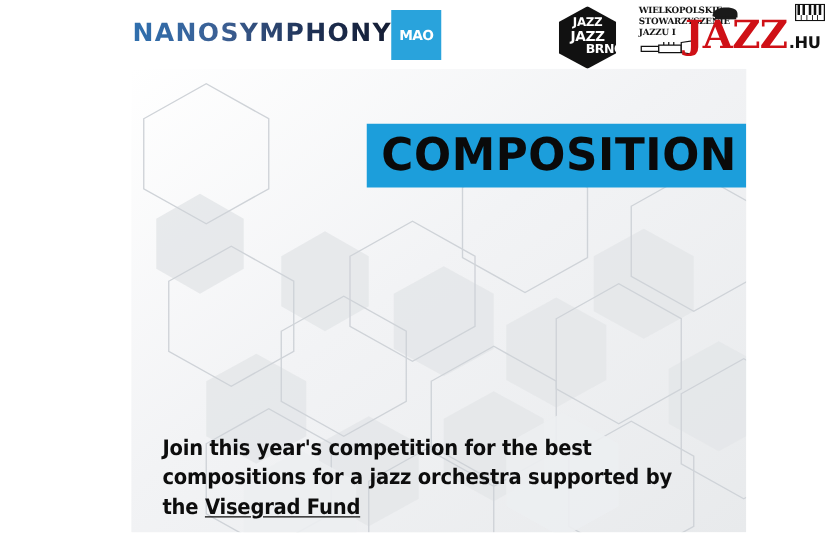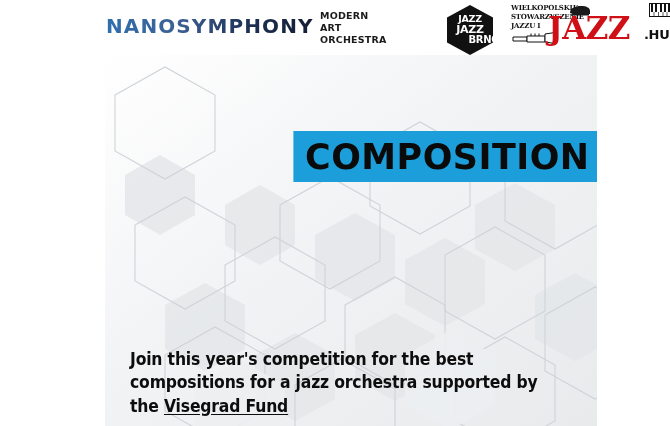--- a/index.html
+++ b/index.html
@@ -157,21 +157,21 @@
     font-weight: 700;
     line-height: 0.92;
     color: #cf1016;
     letter-spacing: -0.5px;
   }
   .logo-jazzhu .dot-hu {
     font-family: "DejaVu Sans", sans-serif;
     font-size: 13px;
     font-weight: 700;
     color: #111111;
-    margin-left: 14px;
+    margin-left: 1px;
     margin-bottom: 1px;
     letter-spacing: -0.3px;
   }
   .logo-jazzhu .keys {
     position: absolute;
     right: -4px;
     top: -11px;
     width: 24px;
     height: 14px;
   }
@@ -211,21 +211,21 @@
     font-weight: 700;
     font-size: 36px;
     line-height: 1;
     letter-spacing: 0.5px;
     padding: 8px 8px 7px 12px;
     white-space: nowrap;
     transform: scaleX(0.97);
     transform-origin: right center;
   }
   .title-row.r1 { margin-bottom: 20px; }
-  .title-row.r2 { margin-bottom: 28px; margin-top: 32px; }
+  .title-row.r2 { margin-bottom: 28px; }
 
   .body-copy {
     position: absolute;
     left: 25px;
     top: 293px;
     width: 450px;
     font-family: "DejaVu Sans", sans-serif;
     font-weight: 700;
     font-size: 17px;
     line-height: 1.38;
@@ -243,25 +243,21 @@
 </head>
 <body>
 
 <div id="page">
 
   <div class="logo-strip">
 
     <div class="logo-nano">NANOSYMPHONY</div>
 
     <div class="logo-mao">
-      <div class="mao-words">
-        <div>Modern</div>
-        <div>Art</div>
-        <div>Orchestra</div>
-      </div>
+      <div class="mao-box">MAO</div>
     </div>
 
     <div class="logo-brno">
       <span class="brno-l1">JAZZ</span>
       <span class="brno-l2">JAZZ</span>
       <span class="brno-l3">BRNO</span>
     </div>
 
     <div class="logo-pl">
       <div class="pl-lines">

